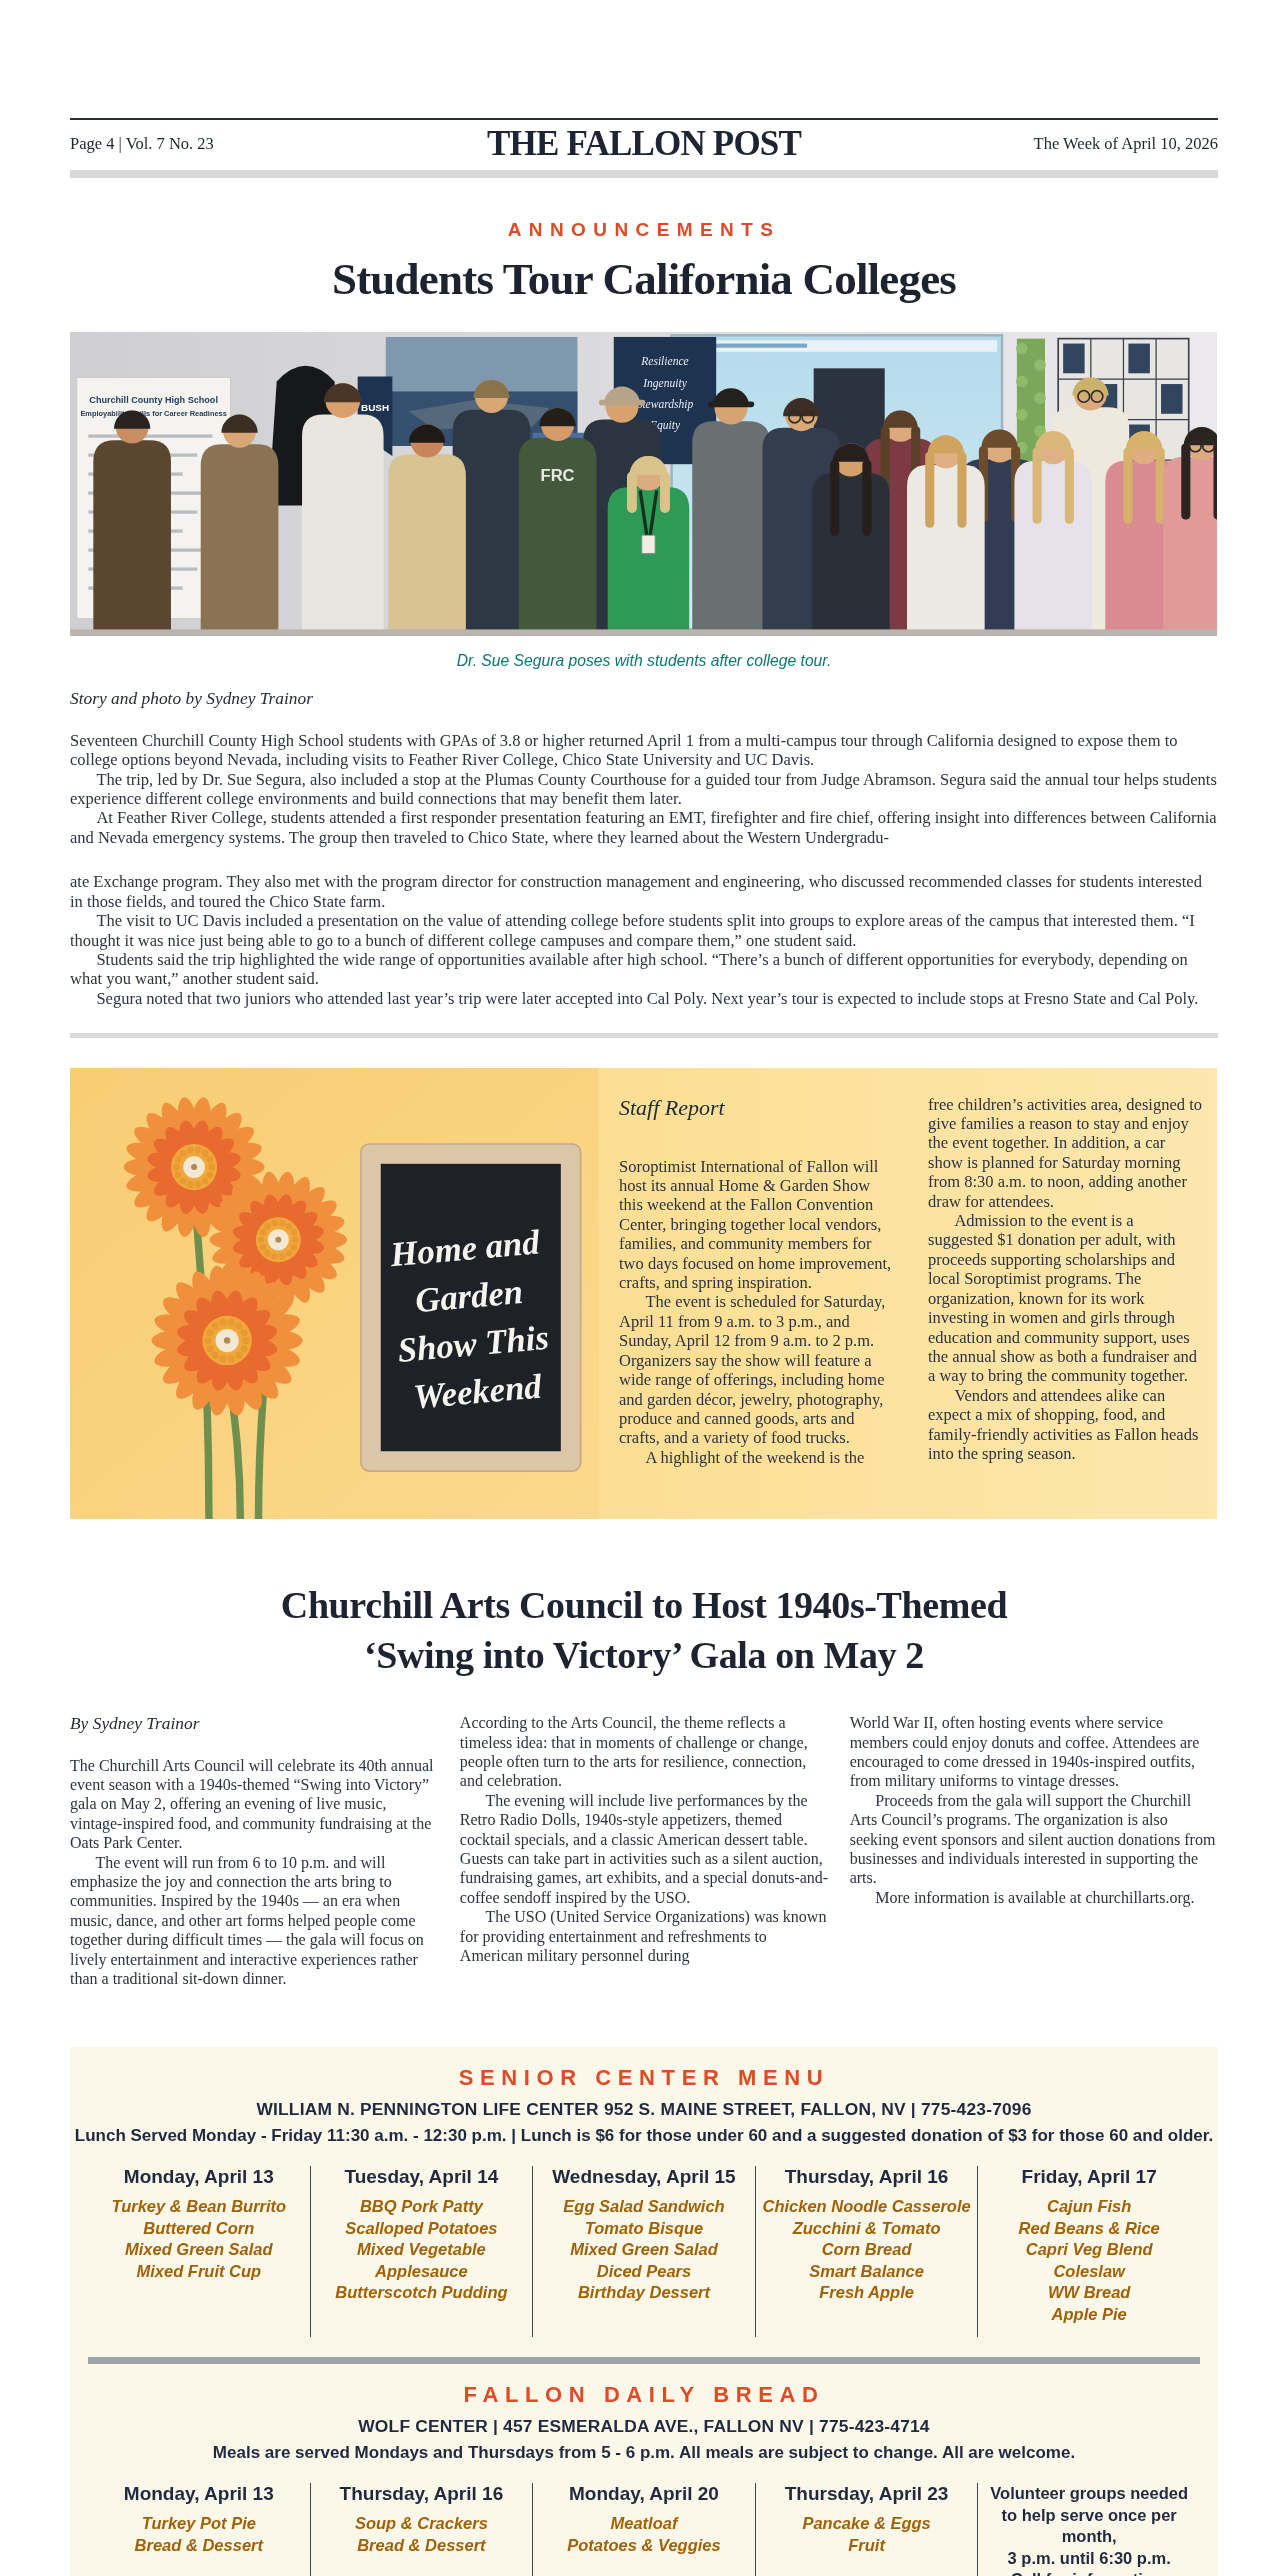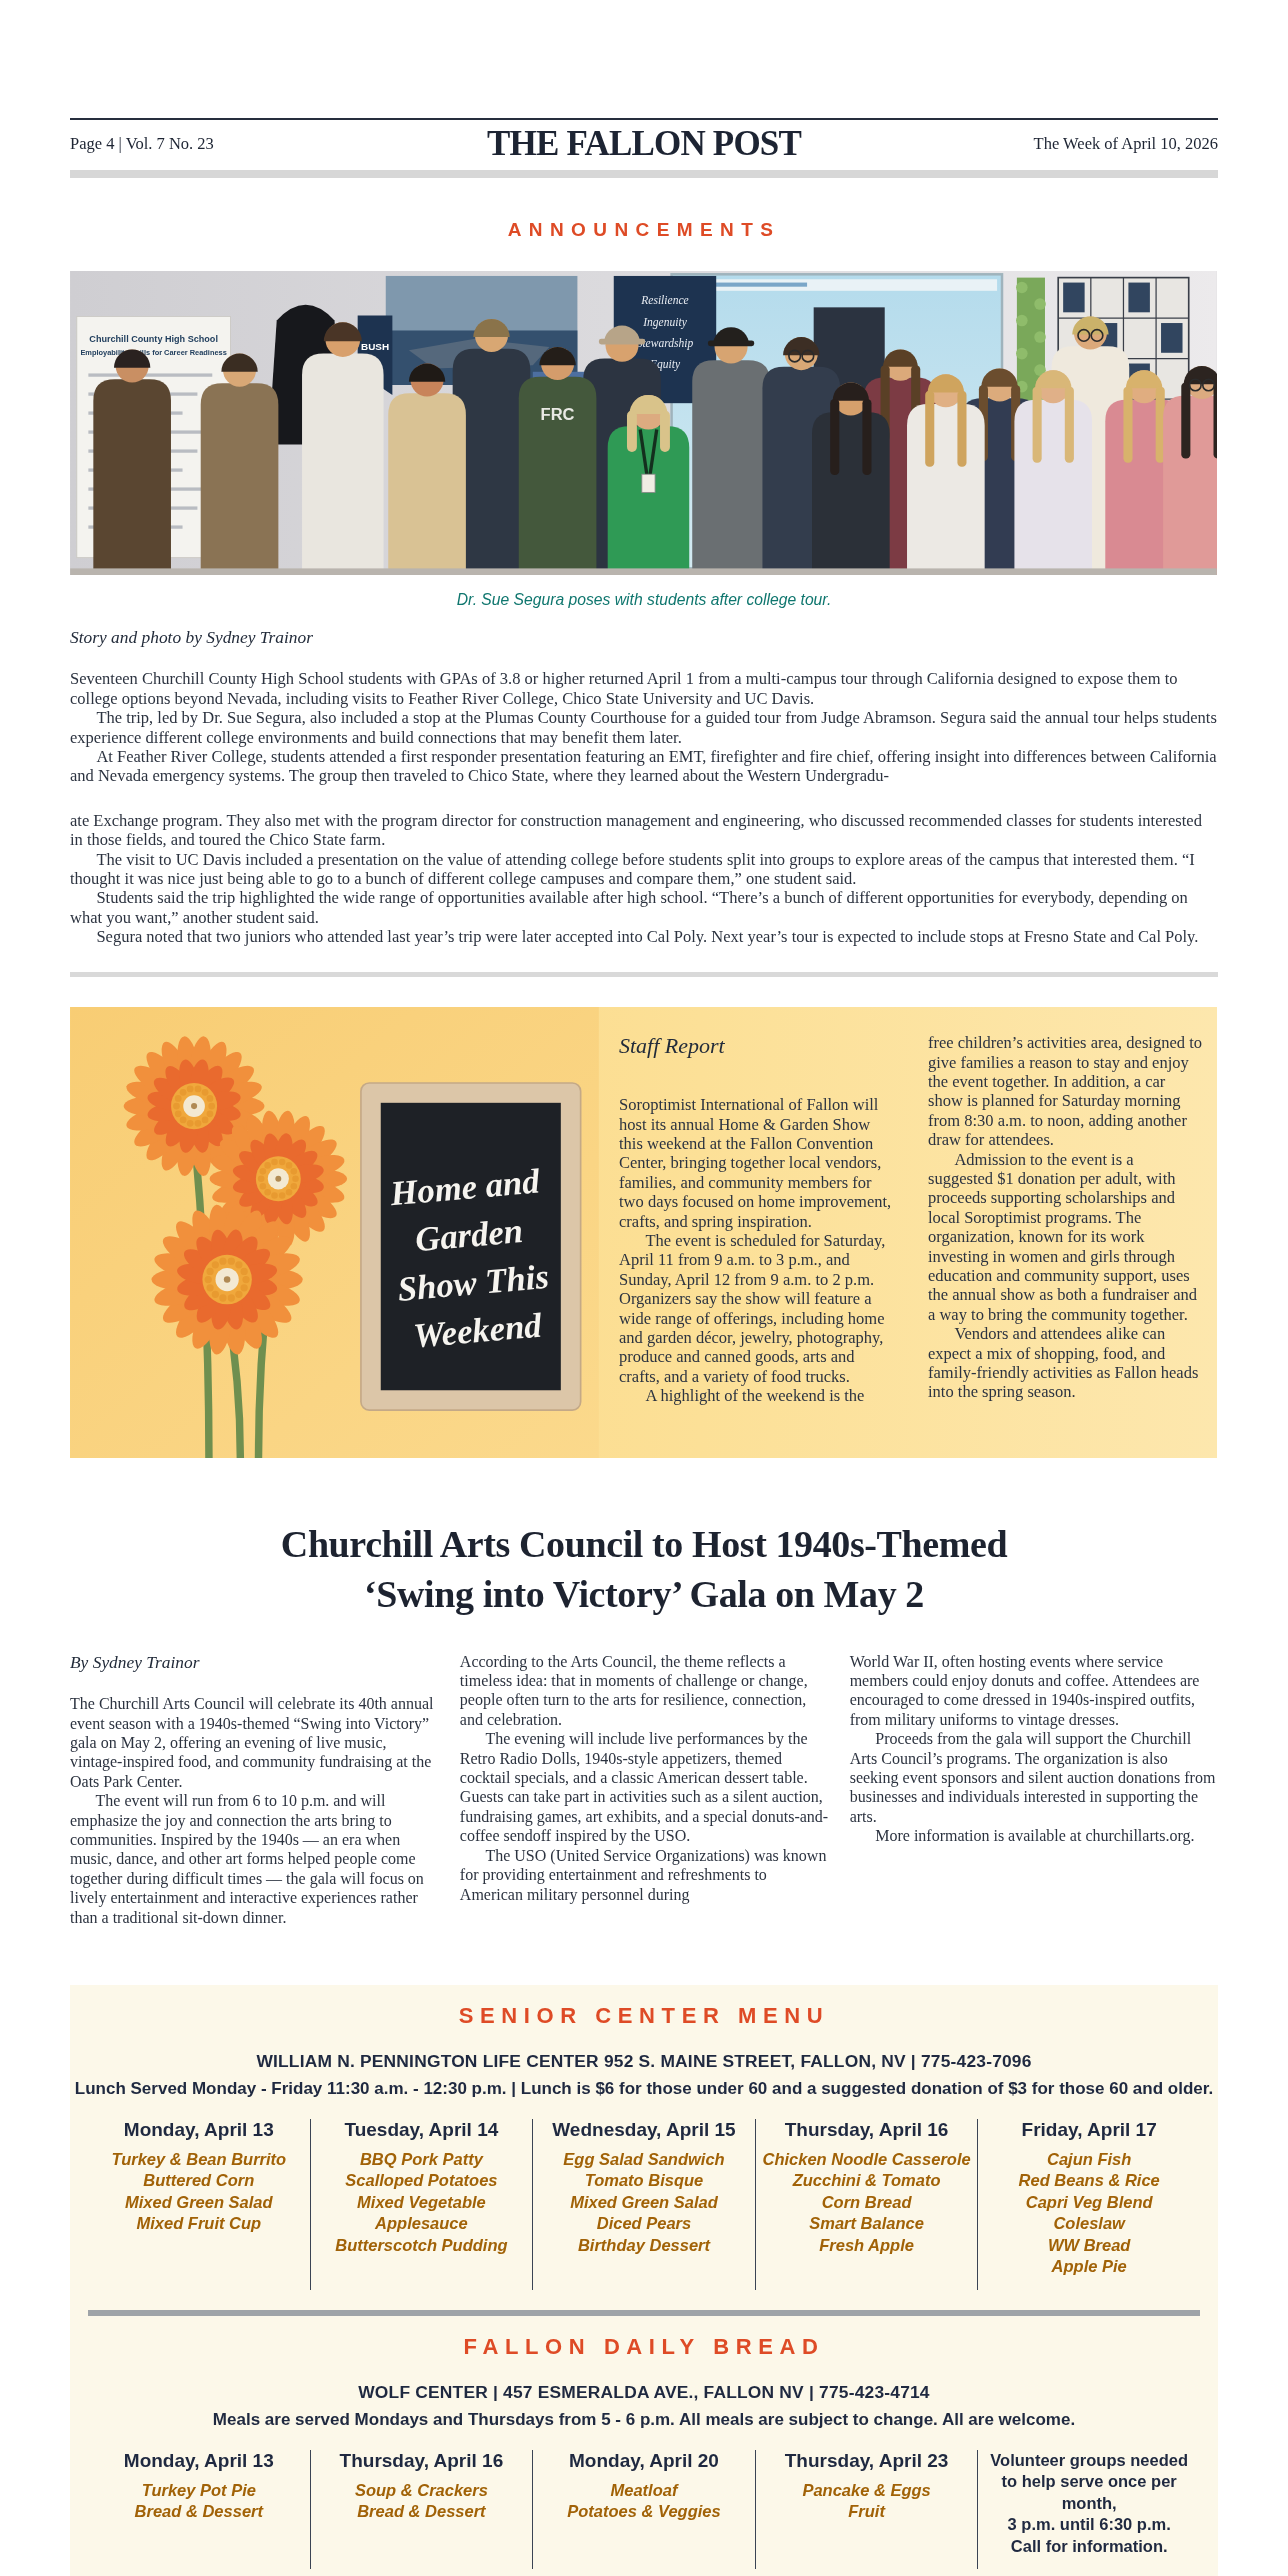--- a/index.html
+++ b/index.html
@@ -41,21 +41,21 @@
   .headline2 { margin-top:61px; text-align:center; font-size:38px; font-weight:bold;
                color:#1d2330; line-height:50px; letter-spacing:-0.4px; }
   .gala-row { display:flex; gap:21.5px; margin-top:33px; }
   .gala-col { flex:1; }
   .gala-col p { font-size:16px; line-height:19.4px; }
 
   .menu-panel { margin-top:58px; background:#fcf8e9; padding:18px 0 21.5px 0; }
   .menu-title { text-align:center; font-family:"Liberation Sans", sans-serif; font-weight:bold;
                 font-size:22px; letter-spacing:6.6px; color:#de4b26; }
   .menu-address { text-align:center; font-family:"Liberation Sans", sans-serif; font-weight:bold;
-                  font-size:17.4px; color:#1f2940; margin-top:22px; letter-spacing:0.2px; }
+                  font-size:17.4px; color:#1f2940; margin-top:8px; letter-spacing:0.2px; }
   .menu-hours { text-align:center; font-family:"Liberation Sans", sans-serif; font-weight:bold;
                 font-size:17px; color:#1f2940; margin-top:6.6px; }
   .menu-days { display:flex; margin-top:20px; padding:0 18px; align-items:stretch; }
   .menu-day { flex:1; text-align:center; padding:0 6.6px 11.6px 6.6px; }
   .menu-day + .menu-day { border-left:1.7px solid #3b4454; }
   .menu-day-h { font-family:"Liberation Sans", sans-serif; font-weight:bold; font-size:19px;
                 color:#1f2940; margin-bottom:8.3px; }
   .menu-item { font-family:"Liberation Sans", sans-serif; font-weight:bold; font-style:italic;
                font-size:16.5px; line-height:21.5px; color:#a16207; }
   .volunteer-line { font-family:"Liberation Sans", sans-serif; font-weight:bold;
@@ -69,20 +69,21 @@
 
   <div class="top-rule"></div>
   <div class="header-row">
     <div class="header-side header-left">Page 4   |   Vol. 7 No. 23</div>
     <div class="masthead">THE FALLON POST</div>
     <div class="header-side header-right">The Week of April 10, 2026</div>
   </div>
   <div class="header-bar"></div>
 
   <div class="kicker">ANNOUNCEMENTS</div>
+  <h1 class="headline1">Students Tour California Colleges</h1>
 
   <div class="photo-wrap">
     <svg id="tour-photo" width="1147" height="304" viewBox="0 0 1388 368">
         <defs>
           <linearGradient id="wall" x1="0" y1="0" x2="1" y2="0">
             <stop offset="0" stop-color="#cfced2"></stop>
             <stop offset="0.55" stop-color="#dddcdf"></stop>
             <stop offset="1" stop-color="#eceaec"></stop>
           </linearGradient>
           <linearGradient id="screen" x1="0" y1="0" x2="0" y2="1">

